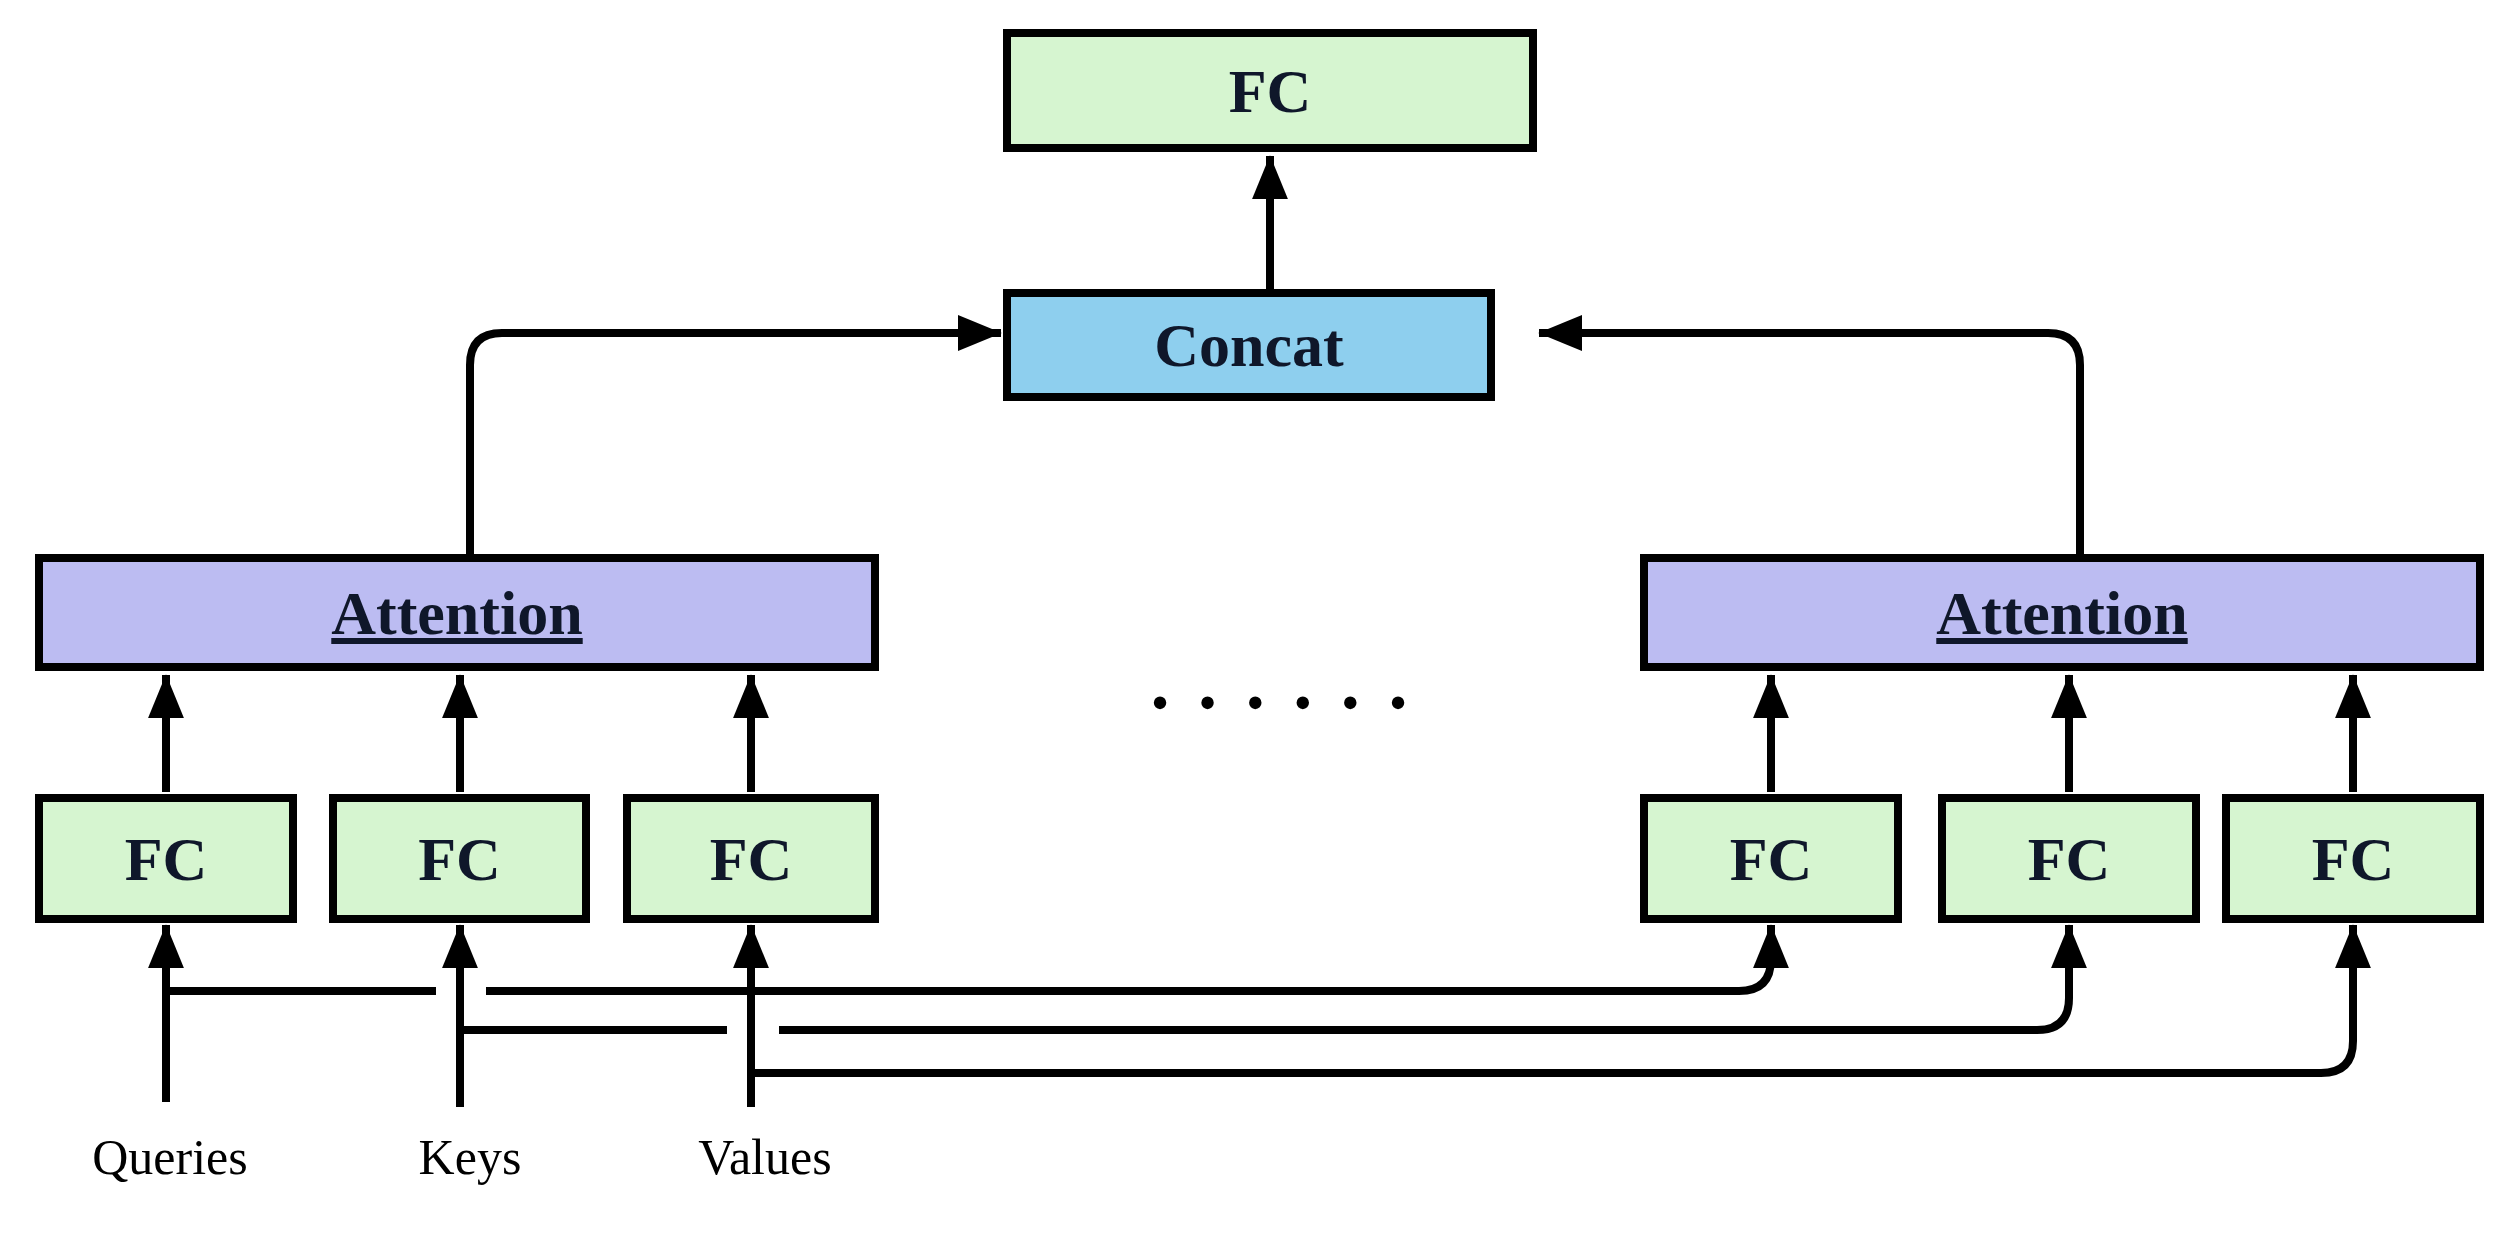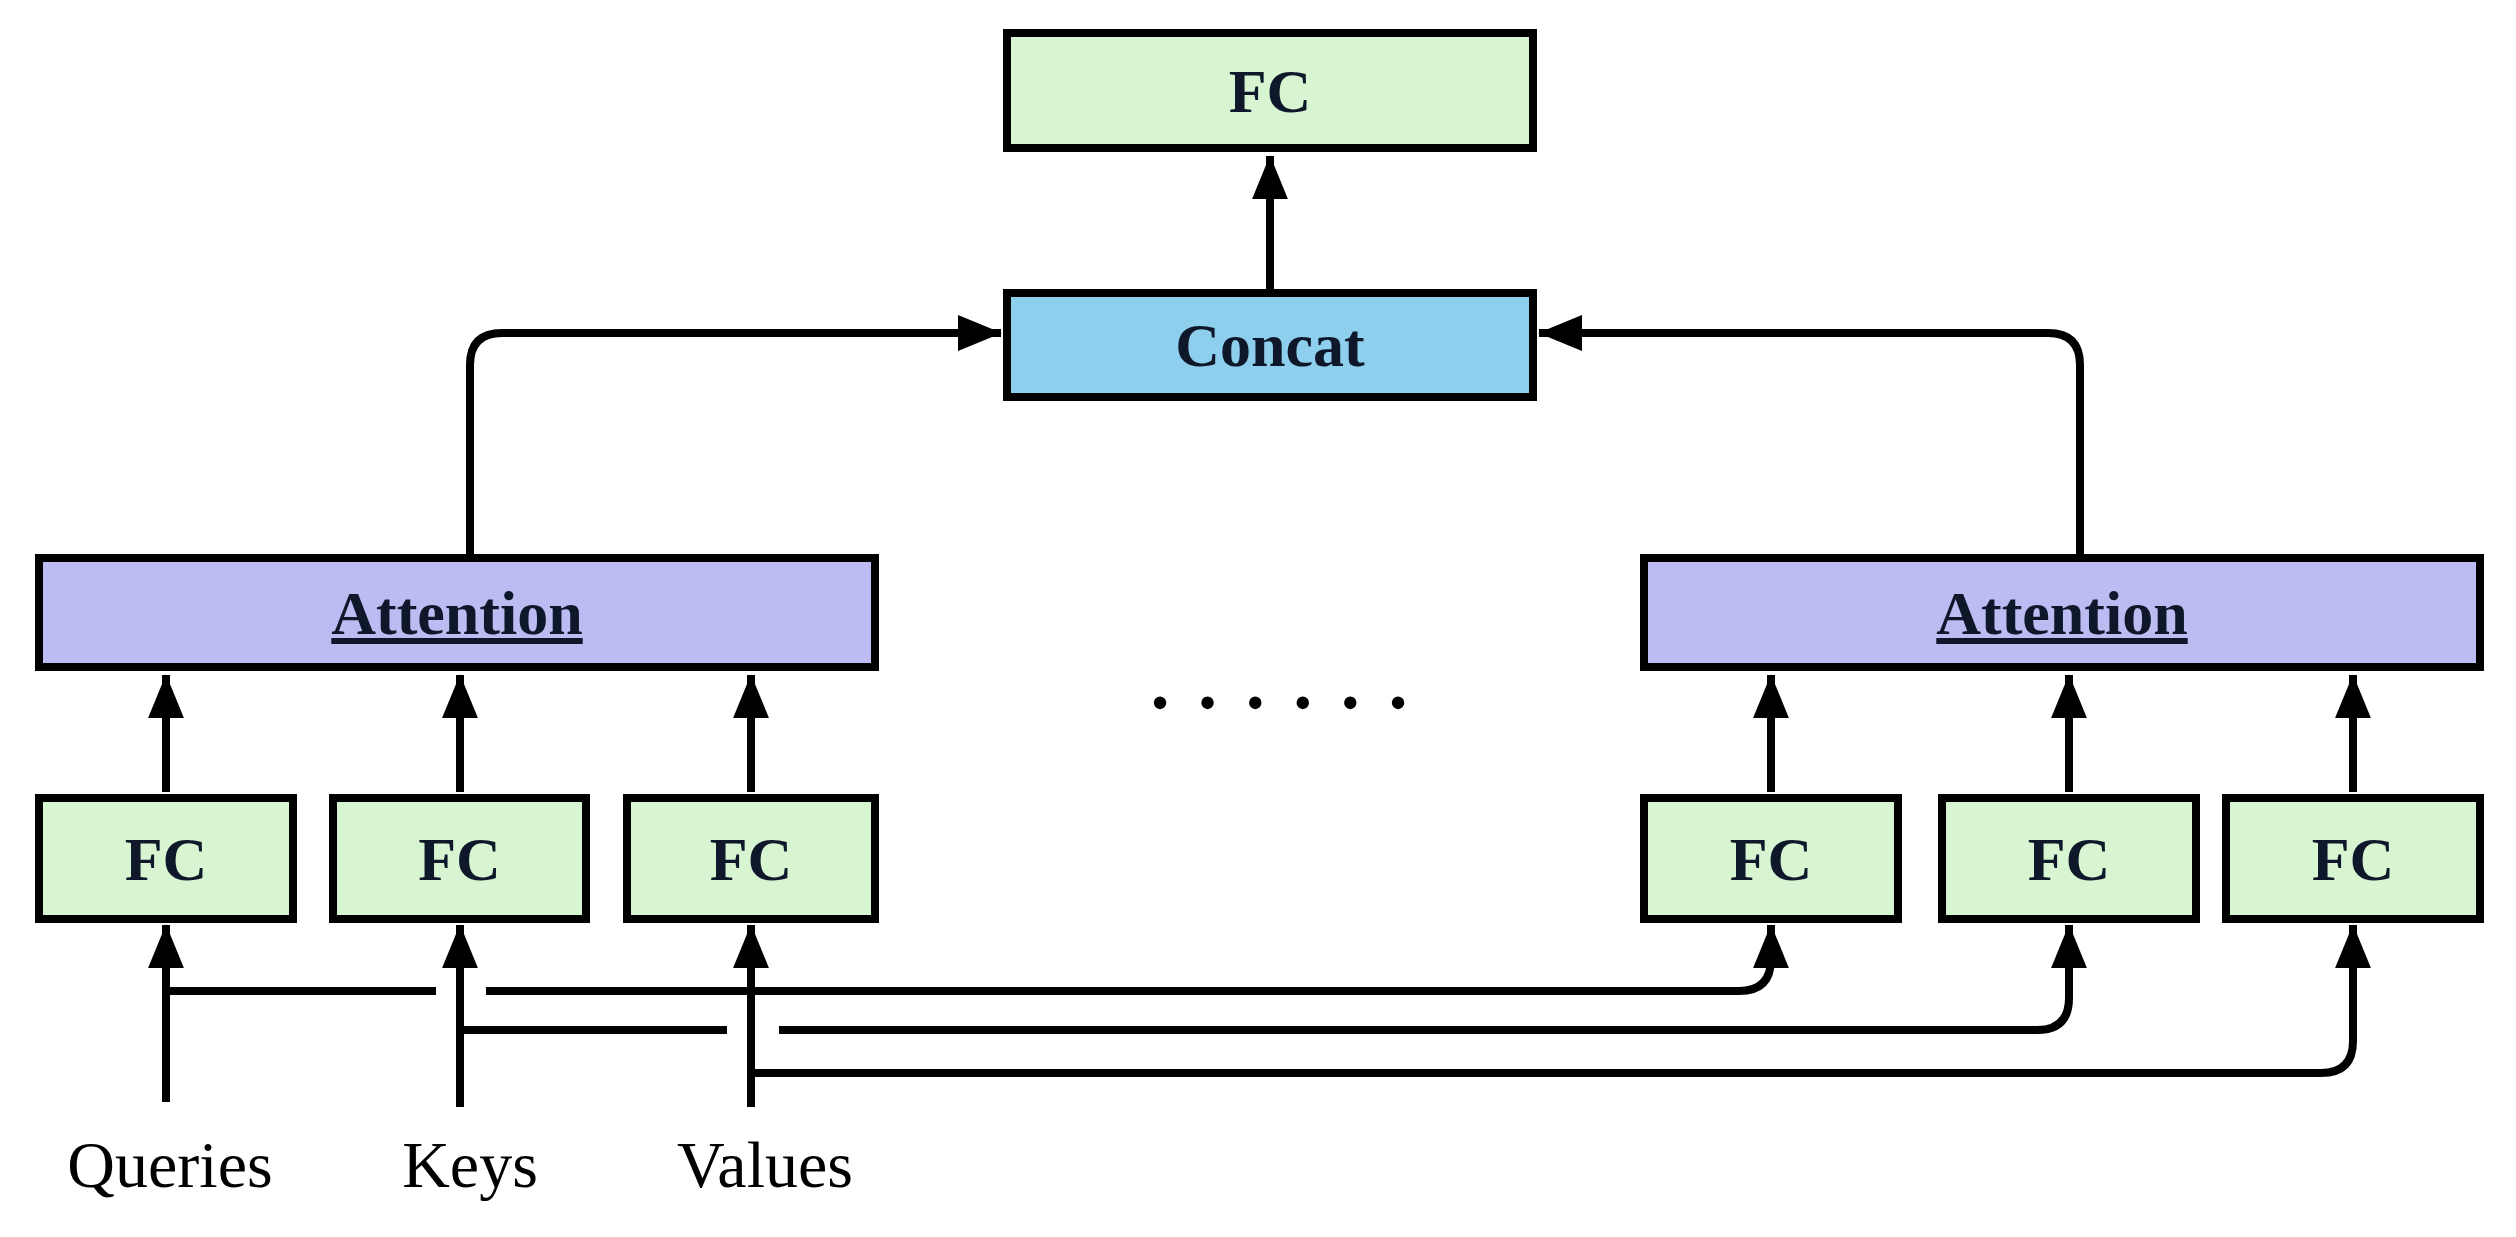--- a/index.html
+++ b/index.html
@@ -35,21 +35,21 @@
     color:#0f172a;
     line-height:1;
   }
   .fc{ background:var(--fc_fill,#d6f5d0); }
   .concat{ background:var(--concat_fill,#8ecfee); }
   .attention{ background:var(--attention_fill,#bcbcf2);text-decoration:underline; }
   .input-label{
     position:absolute;
     width:300px;
     text-align:center;
-    font-size:66px;
+    font-size:50px;
     color:#000000;
     line-height:1;
   }
   .dots{
     position:absolute;
     left:1134px;top:680px;width:300px;
     text-align:center;
     font-size:46px;
     font-weight:bold;
     letter-spacing:10px;
@@ -112,21 +112,21 @@
 
     <g>
       <path d="M751,1073 H2321 Q2353,1073 2353,1041 V925" marker-end="url(#arr)"></path>
     </g>
   </svg>
 
   <div class="box fc" style="left:1003px;top:29px;width:534px;height:123px;">
     <span>FC</span>
   </div>
 
-  <div class="box concat" style="left:1003px;top:289px;width:534px;height:112px;">
+  <div class="box concat" style="left:1003px;top:289px;width:492px;height:112px;">
     <span>Concat</span>
   </div>
 
   <div class="box attention" style="left:35px;top:554px;width:844px;height:117px;">
     <span>Attention</span>
   </div>
 
   <div class="box attention" style="left:1640px;top:554px;width:844px;height:117px;">
     <span>Attention</span>
   </div>

